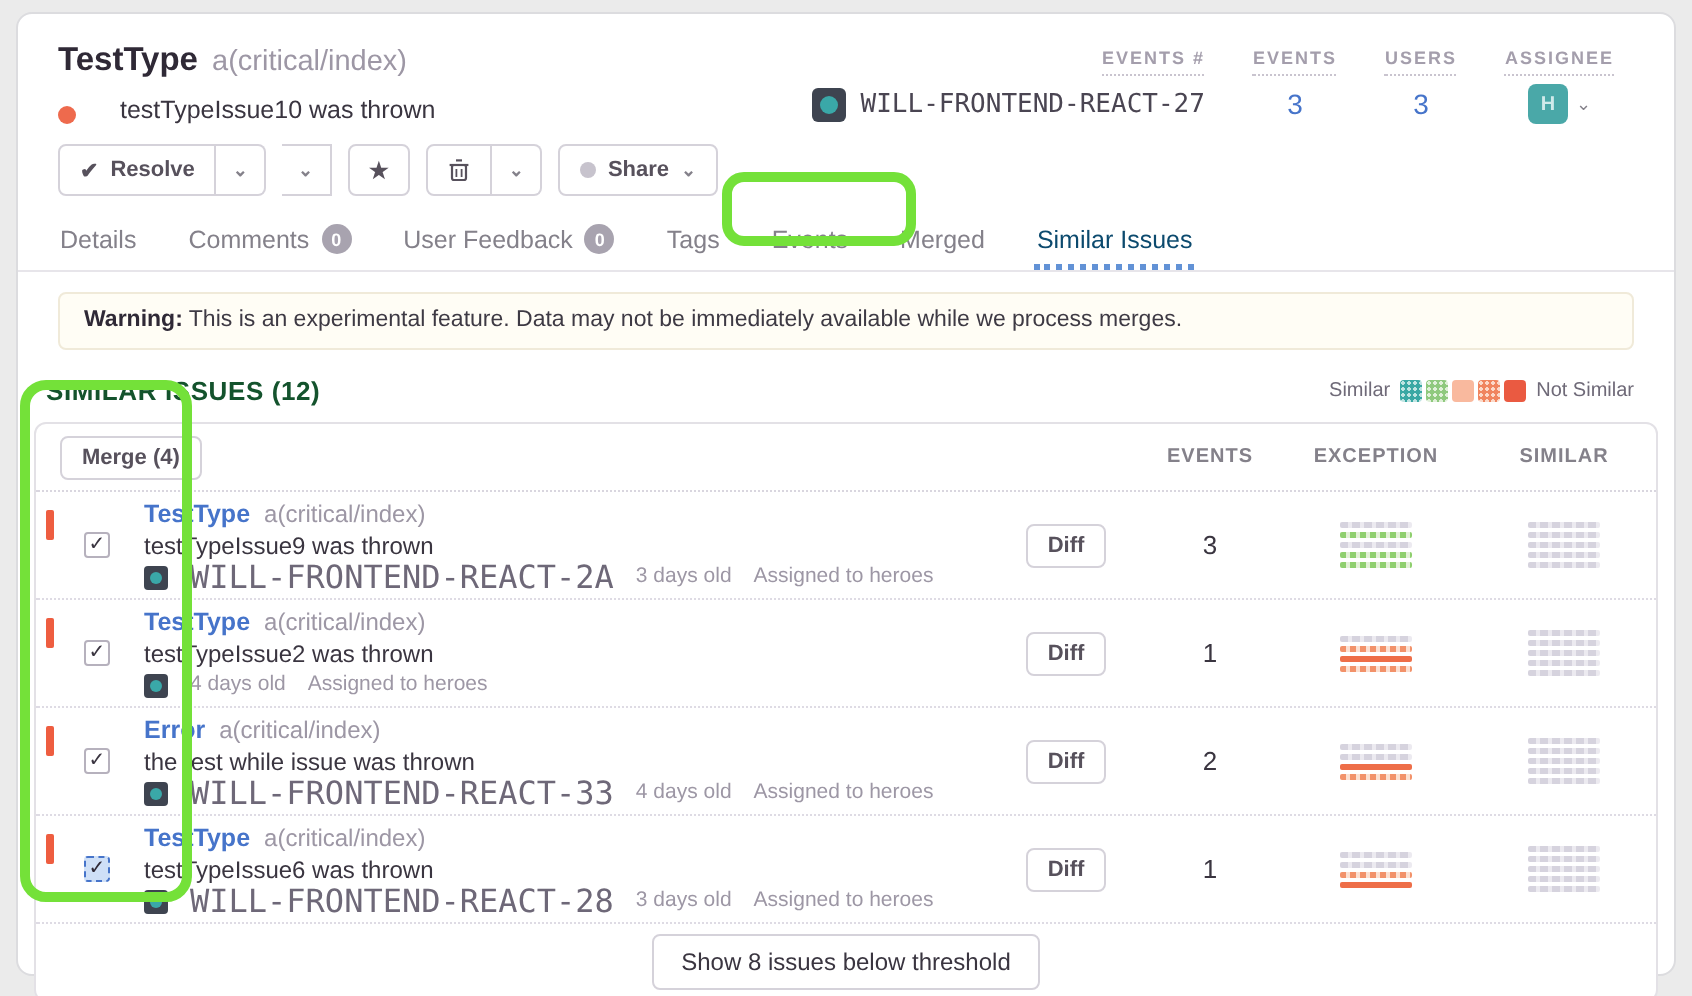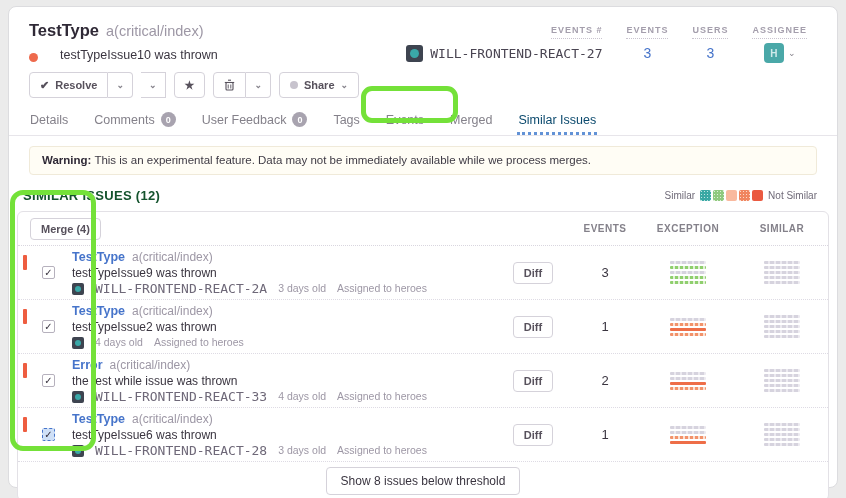--- a/index.html
+++ b/index.html
@@ -78,21 +78,21 @@
   .row-check { margin-left: 24px; width: 13px; height: 13px; border: 1px solid #b6b1bd; border-radius: 2px; background: #fff; font-size: 10px; line-height: 11px; text-align: center; color: #3a3540; cursor: pointer; flex: none; }
   .row-check.focused { background: #cfe0f7; border: 1px dashed #4674ca; color: #2f2936; }
   .row-main { margin-left: 17px; display: flex; flex-direction: column; gap: 2px; min-width: 0; }
   .row-line1 { font-size: 12.5px; line-height: 14px; white-space: nowrap; }
   .row-title { color: #4674ca; font-weight: bold; cursor: pointer; }
   .row-culprit { color: #9d97a5; font-size: 12px; margin-left: 7px; }
   .row-msg { font-size: 12px; color: #3a3540; line-height: 14px; }
   .row-meta { display: flex; align-items: center; gap: 11px; font-size: 10.5px; color: #9d97a5; line-height: 13px; }
   .mini-platform { width: 12px; height: 12px; border-radius: 2px; background: #3e4450; position: relative; flex: none; }
   .mini-platform::after { content: ""; position: absolute; left: 3px; top: 3px; width: 6px; height: 6px; border-radius: 50%; background: #3aa8a8; }
-  .row-shortid { font-family: "DejaVu Sans Mono", monospace; font-size: 13px; color: #6e6878; }
+  .row-shortid { font-family: "DejaVu Sans Mono", monospace; font-size: 16px; color: #6e6878; }
   .row-right { margin-left: auto; display: flex; align-items: center; }
   .cell { display: flex; align-items: center; justify-content: center; }
   .events-count { font-size: 13px; color: #3a3540; }
   .stripes { display: flex; flex-direction: column; gap: 2px; width: 36px; }
   .stripe { height: 3px; border-radius: 1px; }
   .stripe.gray         { background: repeating-linear-gradient(90deg, #d6d3de 0 4px, #eceaf0 4px 6px); }
   .stripe.green        { background: repeating-linear-gradient(90deg, #8fcf6e 0 3px, #e3f0d8 3px 5px); }
   .stripe.orange       { background: repeating-linear-gradient(90deg, #f2926a 0 3px, #fbe0d2 3px 5px); }
   .stripe.orange-solid { background: #ee6e48; }
   .panel-footer { height: 38px; display: flex; align-items: center; justify-content: center; }

